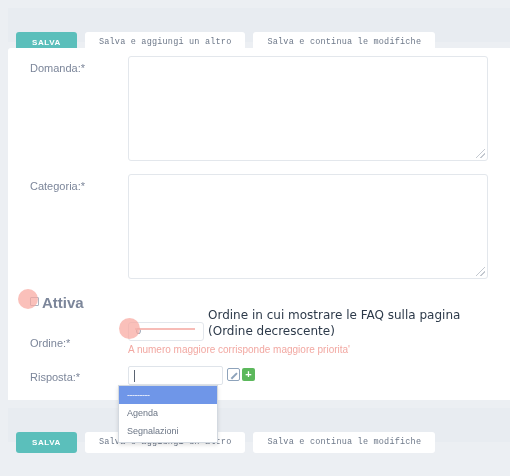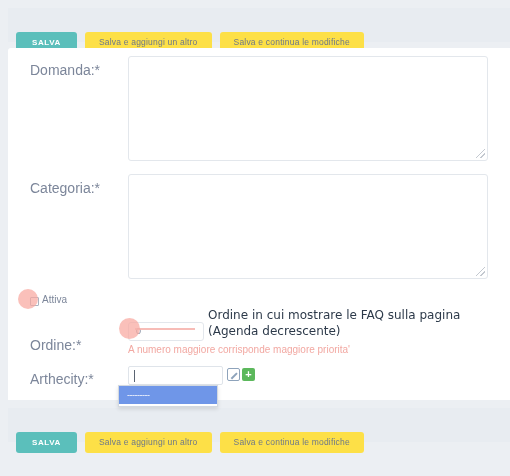--- a/index.html
+++ b/index.html
@@ -48,40 +48,41 @@
   }
   .btn-primary {
     background: #5bbfbb;
     color: #ffffff;
     font-weight: bold;
     font-size: 8px;
     letter-spacing: 0.6px;
     padding: 0 16px;
   }
   .btn-secondary {
-    background: #fde047;
+    background: #ffffff;
     color: #6d7889;
     padding: 0 14px;
+    font-family: Liberation Mono, monospace;
   }
 
   
   .card {
     position: absolute;
     left: 8px;
     top: 48px;
     right: 0;
     height: 352px;
     background: #ffffff;
     border-top-left-radius: 3px;
   }
 
   .field-label {
     position: absolute;
     left: 22px;
-    font-size: 14px;
+    font-size: 11px;
     color: #7c869a;
     white-space: nowrap;
   }
 
   .textarea {
     position: absolute;
     left: 120px;
     width: 360px;
     background: #ffffff;
     border: 1px solid #e3e7ec;
@@ -107,22 +108,23 @@
     width: 9px;
     height: 9px;
     border: 1px solid #aab3c0;
     background: #ffffff;
     border-radius: 1px;
   }
   .attiva-label {
     position: absolute;
     left: 34px;
     top: 0px;
-    font-size: 10px;
+    font-size: 15px;
     color: #7c869a;
+    font-weight: bold;
   }
   .hl-circle {
     position: absolute;
     border-radius: 50%;
     background: #f8a8a0;
     opacity: 0.72;
     pointer-events: none;
   }
   .hl-line {
     position: absolute;
@@ -266,38 +268,40 @@
 
   <div class="attiva-row">
     <span class="checkbox"></span>
     <span class="attiva-label">Attiva</span>
   </div>
 
   <div class="field-label" style="top:289px;">Ordine:*</div>
   <div class="num-input" style="top:274px;">0</div>
   <div class="help-text" style="top:296px;">A numero maggiore corrisponde maggiore priorita'</div>
 
-  <div class="field-label" style="top:323px;">Arthecity:*</div>
+  <div class="field-label" style="top:323px;">Risposta:*</div>
   <div class="text-input" style="top:318px;">
     <span class="caret"></span>
   </div>
   <div class="icon-btn icon-edit" style="top:320px;"></div>
   <div class="icon-btn icon-add" style="top:320px;">+</div>
 </div>
 
 <span class="hl-circle" style="left:18px; top:289px; width:20px; height:20px;"></span>
 <span class="hl-circle" style="left:119px; top:318px; width:21px; height:21px;"></span>
 <span class="hl-line" style="left:135px; top:328px; width:60px;"></span>
 
 <div class="annotation">
   <div>Ordine in cui mostrare le FAQ sulla pagina</div>
-  <div>(Agenda decrescente)</div>
+  <div>(Ordine decrescente)</div>
 </div>
 
 <div class="toolbar bottom">
   <button class="btn btn-primary">SALVA</button>
   <button class="btn btn-secondary">Salva e aggiungi un altro</button>
   <button class="btn btn-secondary">Salva e continua le modifiche</button>
 </div>
 
 <div class="dropdown" id="dropdown-list">
     <div class="dd-item selected">---------</div>
+    <div class="dd-item">Agenda</div>
+    <div class="dd-item">Segnalazioni</div>
   </div>
 
 </body></html>

